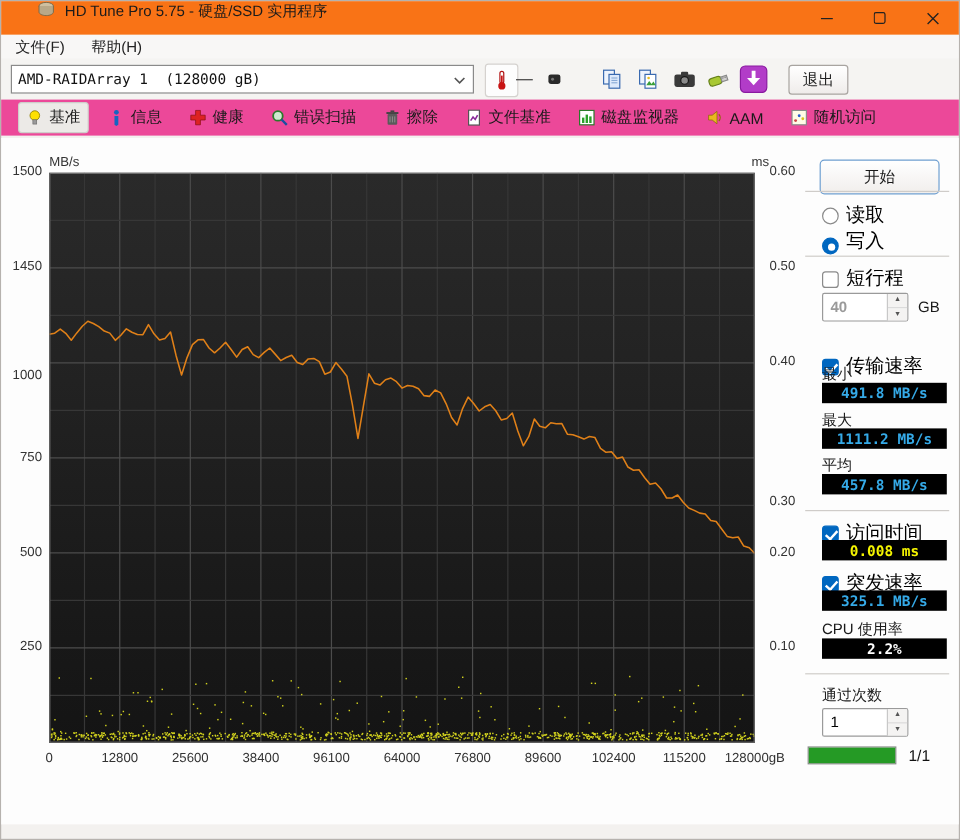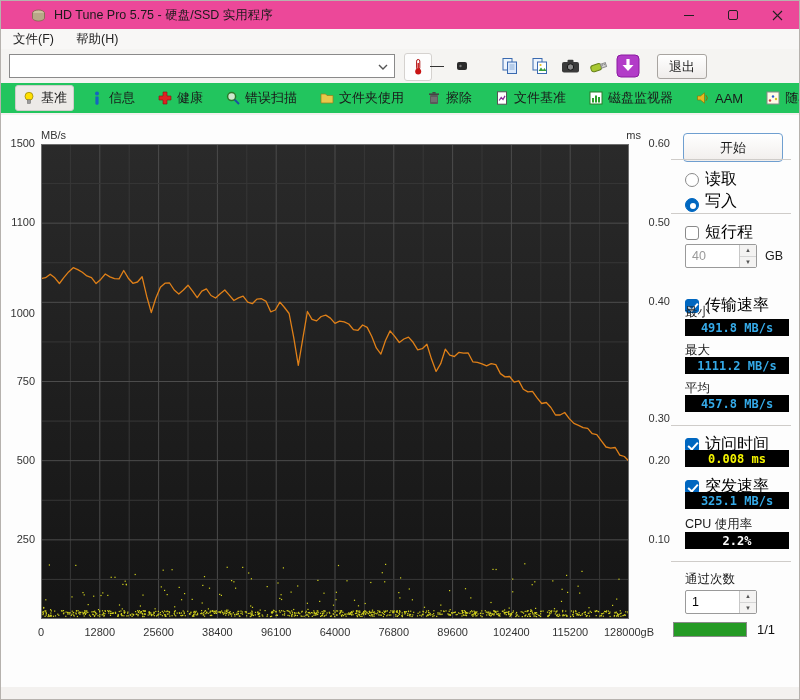--- a/index.html
+++ b/index.html
@@ -2,49 +2,49 @@
 <html><head>
 <meta charset="utf-8">
 <style>
   html,body{margin:0;padding:0;}
   body{
     width:800px;height:700px;position:relative;overflow:hidden;
     font-family:"Liberation Sans",sans-serif;background:#f3f1ef;
     border:1px solid #b6b2ae;box-sizing:border-box;
   }
   
-  .titlebar{position:absolute;top:0;left:0;right:0;height:28px;background:#ec4899;display:flex;align-items:center;}
+  .titlebar{position:absolute;top:0;left:0;right:0;height:28px;background:#f97316;display:flex;}
   .app-icon{width:15px;height:13px;margin-left:30px;position:relative;background:#c9b globalization;}
   .app-icon svg{display:block}
   .title-text{font-size:12.5px;color:#1b1b1b;margin-left:8px;}
   .win-controls{margin-left:auto;display:flex;height:28px;}
   .win-btn{width:44px;height:28px;display:flex;align-items:center;justify-content:center;}
   .menubar{position:absolute;top:28px;left:0;right:0;height:20px;background:#f8f7f6;display:flex;align-items:center;gap:22px;padding-left:12px;font-size:12.5px;color:#222;}
   .menu-item{cursor:default;}
   
   .toolbar{position:absolute;top:48px;left:0;right:0;height:34px;background:#f5f4f2;}
   .combo{position:absolute;left:8px;top:5px;width:384px;height:22px;background:#fff;border:1px solid #8a8a8a;display:flex;align-items:center;font:12px "DejaVu Sans Mono",monospace;color:#111;}
   .combo-text{padding-left:5px;white-space:pre;}
   .combo-arrow{margin-left:auto;margin-right:6px;}
   .tool-btn{position:absolute;top:4px;width:26px;height:26px;display:flex;align-items:center;justify-content:center;border-radius:3px;}
   .tool-btn.lit{background:#fdfdfd;border:1px solid #d5d2cf;}
   .temp-dash{position:absolute;left:428px;top:8px;width:16px;height:16px;font-size:14px;color:#333;display:flex;align-items:center;justify-content:center;}
   .exit-btn{position:absolute;left:656px;top:5px;width:48px;height:23px;background:linear-gradient(#ffffff,#efecea);border:1px solid #a8a4a0;border-radius:3px;font-size:13px;color:#222;display:flex;align-items:center;justify-content:center;}
   
-  .tabbar{position:absolute;top:82px;left:0;right:0;height:30px;background:#22c55e;display:flex;align-items:center;gap:9px;padding-left:14px;font-size:13px;color:#1a1a1a;}
+  .tabbar{position:absolute;top:82px;left:0;right:0;height:30px;background:#ec4899;display:flex;align-items:center;gap:9px;padding-left:14px;font-size:13px;color:#1a1a1a;}
   .tab{display:flex;align-items:center;gap:5px;padding:3px 6px;border:1px solid transparent;border-radius:3px;white-space:nowrap;}
   .tab.selected{background:#eceae7;border-color:#cfcdca;}
   .tab .ticon{width:14px;height:14px;display:inline-block;}
   
   .content{position:absolute;top:114px;left:0;right:0;bottom:12px;background:#fdfdfd;}
   #plot{position:absolute;left:40px;top:29px;width:588px;height:475px;background:linear-gradient(#2a2a2a,#141414);}
   .axis-corner{position:absolute;font-size:11px;color:#333;}
   .tick{position:absolute;font-size:11px;color:#333;}
   .tick.left{width:32px;text-align:right;left:2px;}
-  .tick.right{left:633px;text-align:right;width:36px;}
+  .tick.right{left:633px;text-align:center;width:36px;}
   .tick.bottom{width:70px;text-align:center;top:511px;}
   .divider{position:absolute;left:670px;width:120px;height:1px;background:#cfccc9;}
   .start-btn{position:absolute;left:682px;top:18px;width:98px;height:27px;background:linear-gradient(#ffffff,#f1eeec);border:1px solid #6f9fd0;border-radius:4px;font-size:13px;color:#1a1a1a;display:flex;align-items:center;justify-content:center;}
   .ctl-row{position:absolute;left:684px;display:flex;align-items:center;gap:6px;}
   .cb{width:14px;height:14px;box-sizing:border-box;border:1px solid #8a8a8a;border-radius:3px;background:#fff;position:relative;flex:0 0 auto;}
   .cb.checked{background:#0067c0;border-color:#0067c0;}
   .cb.checked::after{content:"";position:absolute;left:4px;top:1px;width:4px;height:8px;border:solid #fff;border-width:0 2px 2px 0;transform:rotate(42deg);}
   .radio{width:14px;height:14px;box-sizing:border-box;border:1px solid #8a8a8a;border-radius:50%;background:#fff;position:relative;flex:0 0 auto;}
   .radio.sel{background:#0067c0;border-color:#0067c0;}
   .radio.sel::after{content:"";position:absolute;left:4px;top:4px;width:6px;height:6px;border-radius:50%;background:#fff;}
@@ -94,20 +94,21 @@
   </div>
 </div>
 
 <div class="menubar">
   <span class="menu-item">文件(F)</span>
   <span class="menu-item">帮助(H)</span>
 </div>
 
 <div class="toolbar">
   <div class="combo">
+    <span class="combo-text">AMD-RAIDArray 1  (128000 gB)</span>
     <span class="combo-arrow"><svg width="10" height="6">
           <path d="M1 1l4 4 4-4" fill="none" stroke="#555" stroke-width="1.4"></path>
         </svg></span>
   </div>
   <div class="tool-btn lit" style="left:403px;">
     <svg width="16" height="18" viewBox="0 0 16 18">
         <rect x="6.6" y="1.5" width="3.2" height="10" rx="1.6" fill="#fff" stroke="#b01010" stroke-width="1"></rect>
         <circle cx="8.2" cy="13.6" r="3" fill="#c81414"></circle>
         <rect x="7.5" y="5" width="1.4" height="8" fill="#c81414"></rect>
       </svg>
@@ -181,26 +182,20 @@
           <path d="M5 1h4v4h4v4H9v4H5V9H1V5h4z" fill="#dd2222" stroke="#8a1010" stroke-width="0.6"></path>
         </svg></span>
       <span>健康</span>
     </div>
     <div class="tab">
       <span class="ticon"><svg width="14" height="14">
           <circle cx="5.6" cy="5.6" r="4" fill="#cfe8cf" stroke="#2a7a2a" stroke-width="1.5"></circle>
           <path d="M8.6 8.6L13 13" stroke="#1a4fa0" stroke-width="2"></path>
         </svg></span>
       <span>错误扫描</span>
-    </div>
-    <div class="tab">
-      <span class="ticon"><svg width="14" height="14">
-          <path d="M1 3h4.5L7 4.5h6V12H1z" fill="#e8c84a" stroke="#9a7d1a" stroke-width="0.7"></path>
-        </svg></span>
-      <span>文件夹使用</span>
     </div>
     <div class="tab">
       <span class="ticon"><svg width="14" height="14">
           <rect x="3" y="4" width="8" height="9" rx="1" fill="#5a5a5a"></rect>
           <rect x="2" y="2.4" width="10" height="1.6" fill="#444"></rect>
           <rect x="5.4" y="1" width="3.2" height="1.6" fill="#444"></rect>
           <path d="M5 6v5M7 6v5M9 6v5" stroke="#9a9a9a" stroke-width="0.7"></path>
         </svg></span>
       <span>擦除</span>
     </div>
@@ -1317,21 +1312,21 @@
         <rect x="41.4" y="448.0" width="1.2" height="1.2" fill="#d2d21e"></rect>
         <rect x="538.1" y="448.5" width="1.2" height="1.2" fill="#d2d21e"></rect>
         <rect x="66.2" y="450.8" width="1.2" height="1.2" fill="#d2d21e"></rect>
         <polyline points="0.0,134.6 4.6,133.7 9.2,130.2 13.8,133.8 18.4,139.5 23.0,133.4 27.6,127.9 32.2,123.7 36.8,125.6 41.3,128.2 45.9,131.9 50.5,133.6 55.1,139.6 59.7,135.4 64.3,130.0 68.9,132.9 73.5,134.7 78.1,134.9 82.7,126.5 87.3,134.2 91.9,139.3 96.5,138.0 101.1,132.7 105.7,152.2 110.3,168.5 114.8,154.2 119.4,143.2 124.0,139.2 128.6,139.0 133.2,146.0 137.8,150.0 142.4,146.0 147.0,141.2 151.6,147.2 156.2,153.6 160.8,147.2 165.4,144.9 170.0,151.5 174.6,154.0 179.2,149.7 183.8,146.0 188.3,151.1 192.9,156.5 197.5,153.9 202.1,152.1 206.7,158.1 211.3,159.7 215.9,155.1 220.5,154.7 225.1,157.4 229.7,167.8 234.3,166.0 238.9,158.1 243.5,163.5 248.1,169.5 252.7,193.4 257.3,221.3 261.8,194.6 266.4,167.5 271.0,175.3 275.6,176.9 280.2,172.5 284.8,171.1 289.4,174.1 294.0,179.4 298.6,177.2 303.2,177.9 307.8,180.0 312.4,185.7 317.0,186.3 321.6,181.0 326.2,183.4 330.8,192.5 335.3,203.9 339.9,210.1 344.5,196.5 349.1,186.9 353.7,192.3 358.3,198.5 362.9,195.0 367.5,193.1 372.1,198.3 376.7,205.9 381.3,204.7 385.9,200.2 390.5,215.1 395.1,227.5 399.7,219.7 404.3,205.2 408.8,211.2 413.4,212.5 418.0,208.3 422.6,209.2 427.2,209.0 431.8,217.8 436.4,218.3 441.0,219.9 445.6,221.9 450.2,219.7 454.8,220.6 459.4,229.6 464.0,232.9 468.6,232.5 473.2,238.1 477.8,236.9 482.3,245.2 486.9,247.9 491.5,247.4 496.1,253.9 500.7,259.5 505.3,258.5 509.9,263.5 514.5,271.0 519.1,271.0 523.7,268.5 528.3,274.6 532.9,279.4 537.5,281.3 542.1,283.6 546.7,284.4 551.3,289.7 555.8,290.6 560.4,296.9 565.0,303.0 569.6,304.2 574.2,303.5 578.8,311.1 583.4,312.5 588.0,317.3" fill="none" stroke="#e08018" stroke-width="1.3" stroke-linejoin="round"></polyline>
         <rect x="0.5" y="0.5" width="587" height="474" fill="none" stroke="#6e6e6e"></rect>
       </svg></div>
   <div class="axis-corner" style="left:40px;top:14px;">MB/s</div>
   <div class="axis-corner" style="left:612px;top:14px;width:28px;text-align:right;">ms</div>
   <div id="ticks">
       <div class="tick left" style="top: 22px;">1500</div>
-      <div class="tick left" style="top: 101.167px;">1100</div>
+      <div class="tick left" style="top: 101.167px;">1450</div>
       <div class="tick left" style="top: 180.333px; margin-top: 12px;">1000</div>
       <div class="tick left" style="top: 259.5px;">750</div>
       <div class="tick left" style="top: 338.667px;">500</div>
       <div class="tick left" style="top: 417.833px;">250</div>
       <div class="tick right" style="top: 22px;">0.60</div>
       <div class="tick right" style="top: 101.167px;">0.50</div>
       <div class="tick right" style="top: 180.333px;">0.40</div>
       <div class="tick right" style="top: 259.5px; margin-top: 37px;">0.30</div>
       <div class="tick right" style="top: 338.667px;">0.20</div>
       <div class="tick right" style="top: 417.833px;">0.10</div>
@@ -1358,21 +1353,21 @@
   <div class="ctl-row" style="top:76px;align-items:flex-end;">
     <span class="radio sel" id="radio-write"></span>
     <span>写入</span>
   </div>
   <div class="divider" style="top:98px;"></div>
 
   <div class="ctl-row" style="top:107px;">
     <span class="cb" id="cb-short"></span>
     <span>短行程</span>
   </div>
-  <div class="spin" style="top:129px;">
+  <div class="spin" style="top:129px;font-weight:bold;">
     <span class="val dim">40</span>
     <span class="arrows">
         <div>▲</div>
         <div>▼</div>
       </span>
   </div>
   <div class="gb-label" style="top:134px;">GB</div>
 
   <div class="ctl-row" style="top:180px;">
     <span class="cb checked" id="cb-transfer"></span>

